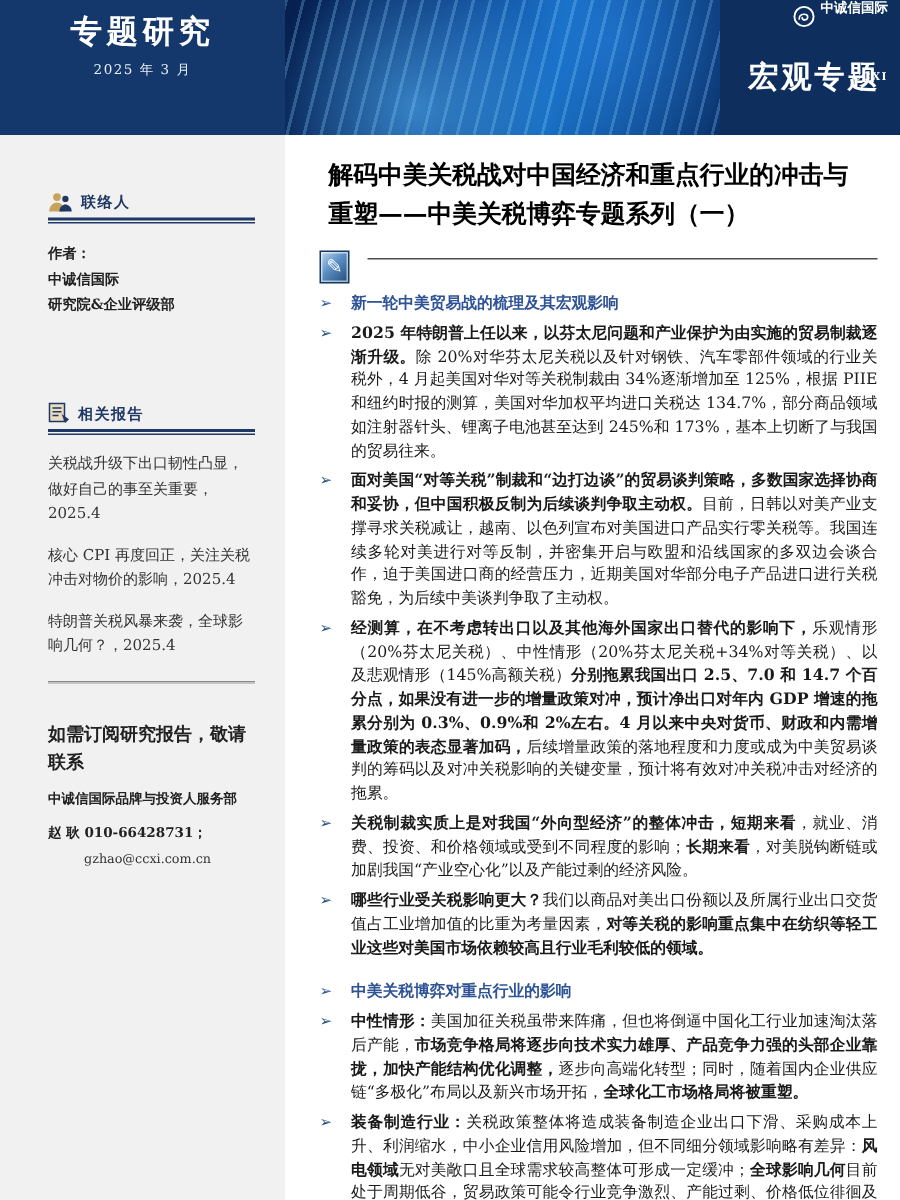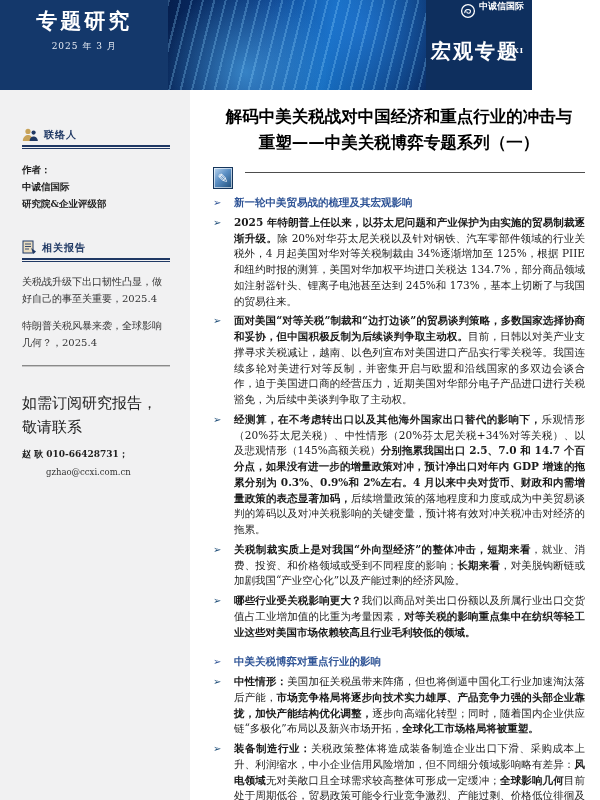--- a/index.html
+++ b/index.html
@@ -1,59 +1,59 @@
 <!DOCTYPE html>
 <html><head>
 <meta charset="utf-8">
 <style>
   * { margin:0; padding:0; box-sizing:border-box; }
   html,body { width:600px; height:800px; }
   body { font-family:"DejaVu Serif", serif; background:#ffffff; color:#1a1a1a; }
   .page { position:relative; width:600px; height:800px; overflow:hidden; background:#ffffff; }
 
   
-  .header { position:absolute; top:0; left:0; width:532px; height:90px; display:flex;justify-content:center; }
+  .header { position:absolute; top:0; left:0; width:600px; height:90px; display:flex;justify-content:center; }
   .header-left { width:190px; height:100%; background:#14386b; color:#fff; text-align:center; padding-top:7px; }
   .doc-type { font-size:21px; font-weight:bold; letter-spacing:3px; }
   .doc-date { font-size:9px; margin-top:5px; letter-spacing:1px; color:#e8edf5; }
   .header-mid { width:290px; height:100%;
     background:
       repeating-linear-gradient(104deg, rgba(140,210,255,0.28) 0 2px, rgba(0,0,0,0) 2px 11px),
       radial-gradient(circle at 30% 80%, rgba(90,190,255,0.55), rgba(0,0,0,0) 45%),
       radial-gradient(circle at 75% 30%, rgba(40,130,230,0.6), rgba(0,0,0,0) 55%),
       linear-gradient(100deg, #061f4e 0%, #0b3d86 38%, #1167b5 62%, #062254 100%);
   }
   .header-right { width:120px; height:100%; background:#0e2f5e; color:#fff; position:relative; }
   .brand { position:absolute; top:2px; right:8px; display:flex; align-items:flex-start; }
   .brand-swirl { width:16px; height:16px; margin-right:3px; margin-top:1px; }
   .brand-text { text-align:right; line-height:1.05; }
   .brand-cn { font-size:9px; font-weight:bold; }
   .brand-abbr { font-size:7px; font-weight:bold; letter-spacing:1px;margin-top:36px; }
   .category { position:absolute; top:38px; right:13px; font-size:20px; font-weight:bold; letter-spacing:2px; }
 
   
-  .sidebar { position:absolute; left:0; top:90px; width:190px; height:710px; background:#f1f1f2; padding:38px 20px 0 22px; font-size:9px; }
+  .sidebar { position:absolute; left:0; top:90px; width:190px; height:710px; background:#f1f1f2; padding:38px 20px 0 32px; font-size:9px; }
   .side-section-head { display:flex; align-items:flex-end; gap:5px; }
   .side-section-title { color:#1f3864; font-weight:bold; font-size:10px; letter-spacing:1px; }
   .side-rule { margin-top:3px; height:4px; border-top:2px solid #1f3864; border-bottom:1px solid #1f3864; }
   .author-block { margin-top:12px; font-size:9.5px; font-weight:bold; line-height:1.8; color:#222; }
-  .reports-section { margin-top:28px; }
+  .reports-section { margin-top:56px; }
   .report-list { margin-top:12px; }
   .report-item { font-size:10px; line-height:1.65; color:#333; margin-bottom:11px; }
   .side-divider { margin-top:14px; height:2px; border-top:1px solid #8a8a8a; border-bottom:1px solid #c6c6c6; }
   .subscribe { margin-top:24px; line-height:1.6; color:#222; }
-  .subscribe .s1 { font-weight:normal; font-size:15px; margin-bottom:8px; }
+  .subscribe .s1 { font-weight:bold; font-size:12px; margin-bottom:8px; }
   .subscribe .s2 { font-weight:bold; font-size:9px; margin-bottom:8px; }
   .subscribe .s3 { font-weight:bold; font-size:9px; margin-bottom:4px; }
   .subscribe .email { font-size:8.5px; color:#333; padding-left:24px; margin-bottom:4px; }
   .website { margin-top:40px; font-weight:bold; font-size:10px; color:#111; }
 
   
   .main { position:absolute; left:190px; top:90px; width:410px; height:710px; background:#fff; padding:14px 15px 0 23px; }
-  .title { font-size:16.5px; font-weight:bold; text-align:center; line-height:1.55; color:#000; padding:0 6px; }
+  .title { font-size:16.5px; font-weight:bold; line-height:1.55; color:#000; padding:0 6px; }
   .rule-row { display:flex; align-items:flex-start; margin-top:12px; height:26px; }
   .pen-icon { width:20px; height:22px; border:1px solid #16365c;
     background:linear-gradient(135deg,#bcd6ef 0%, #5b8fc4 45%, #1f4e79 100%);
     color:#fff; display:flex; align-items:center; justify-content:center;
     font-size:13px; box-shadow:inset 0 0 0 1px rgba(255,255,255,.6); }
   .rule-line { flex:1; border-top:1px solid #4d4d4d; margin-left:12px; margin-top:5px; }
 
   .bullet-list { margin-top:2px; }
   .bullet { display:flex; margin-bottom:4px; }
   .bullet .marker { width:21px; flex:0 0 21px; font-size:10px; color:#1f4e79; line-height:1.5; }
@@ -117,28 +117,30 @@
           <line x1="3" y1="4" x2="9" y2="4" stroke="#1f3864" stroke-width="0.9"></line>
           <line x1="3" y1="6.5" x2="9" y2="6.5" stroke="#1f3864" stroke-width="0.9"></line>
           <line x1="3" y1="9" x2="7" y2="9" stroke="#1f3864" stroke-width="0.9"></line>
           <path d="M9 8 L14 11.5 L11.5 14 Z" fill="#1f3864"></path>
         </svg>
         <span class="side-section-title">相关报告</span>
       </div>
       <div class="side-rule"></div>
       <div class="report-list">
           <div class="report-item">关税战升级下出口韧性凸显，做好自己的事至关重要，2025.4</div>
+          <div class="report-item">核心 CPI 再度回正，关注关税冲击对物价的影响，2025.4</div>
           <div class="report-item">特朗普关税风暴来袭，全球影响几何？，2025.4</div>
         </div>
     </div>
 
     <div class="side-divider"></div>
 
     <div class="subscribe">
       <div class="s1">如需订阅研究报告，敬请联系</div>
+      <div class="s2">中诚信国际品牌与投资人服务部</div>
       <div class="s3">赵 耿  010-66428731；</div>
       <div class="email">gzhao@ccxi.com.cn</div>
     </div>
   </div>
 
   <div class="main">
     <div class="title">解码中美关税战对中国经济和重点行业的冲击与重塑——中美关税博弈专题系列（一）</div>
 
     <div class="rule-row">
       <div class="pen-icon">✎</div>

